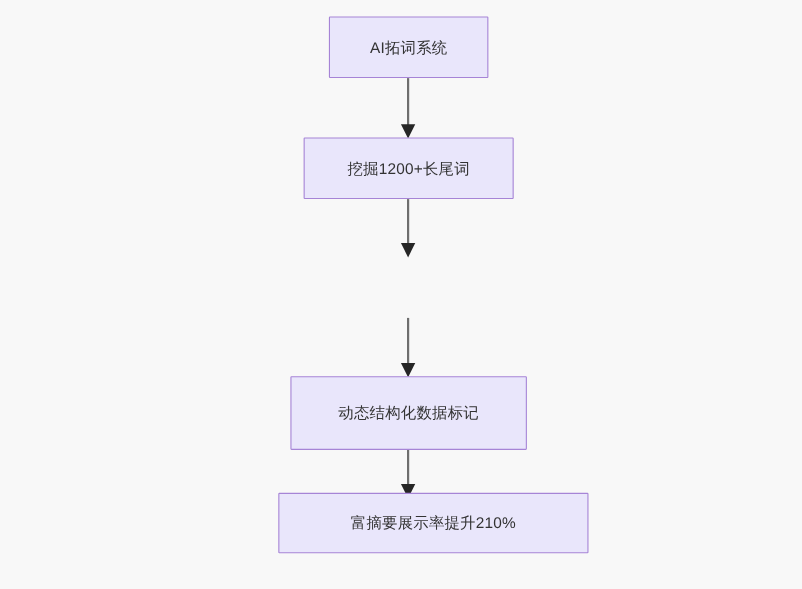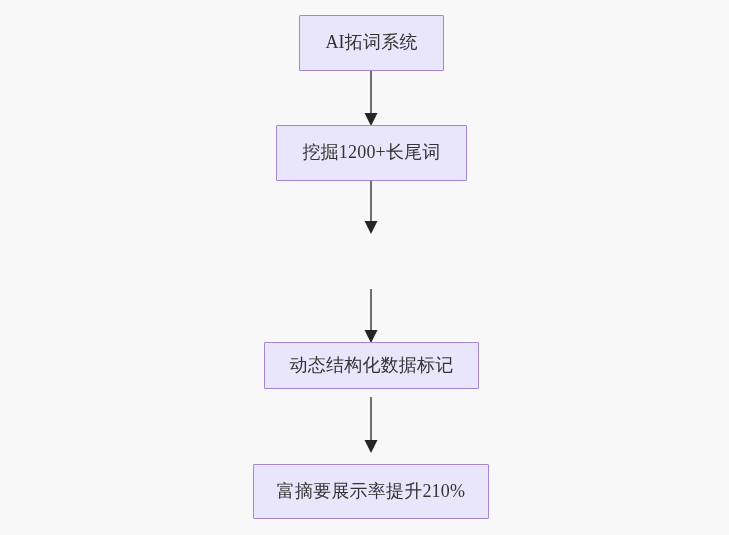--- a/index.html
+++ b/index.html
@@ -21,36 +21,35 @@
   .node {
     position: absolute;
     box-sizing: border-box;
     background: #e9e6fb;
     border: 1.4px solid #a684d6;
     border-radius: 1px;
     display: flex;
     align-items: center;
     justify-content: center;
     color: #333333;
-    font-size: 18px;
+    font-size: 14px;
     line-height: 1.2;
     letter-spacing: 0.2px;
     white-space: nowrap;
     text-align: center;
-    font-family: Liberation Serif, serif;
   }
   .node-label {
     display: block;
   }
   
   #node-1 { left: 299px; top: 15px;  width: 145px; height: 56px; }
   #node-2 { left: 276px; top: 125px; width: 191px; height: 56px; }
   #node-3 { left: 260px; top: 233px; width: 223px; height: 56px; }
-  #node-4 { left: 264px; top: 342px; width: 215px; height: 47px; }
-  #node-5 { left: 253px; top: 464px; width: 236px; height: 55px; }
+  #node-4 { left: 264px; top: 342px; width: 215px; height: 67px; }
+  #node-5 { left: 253px; top: 448px; width: 282px; height: 55px; }
 
   .edge {
     position: absolute;
     left: 0;
     top: 0;
     width: 729px;
     height: 535px;
     pointer-events: none;
   }
   .edge-line {

